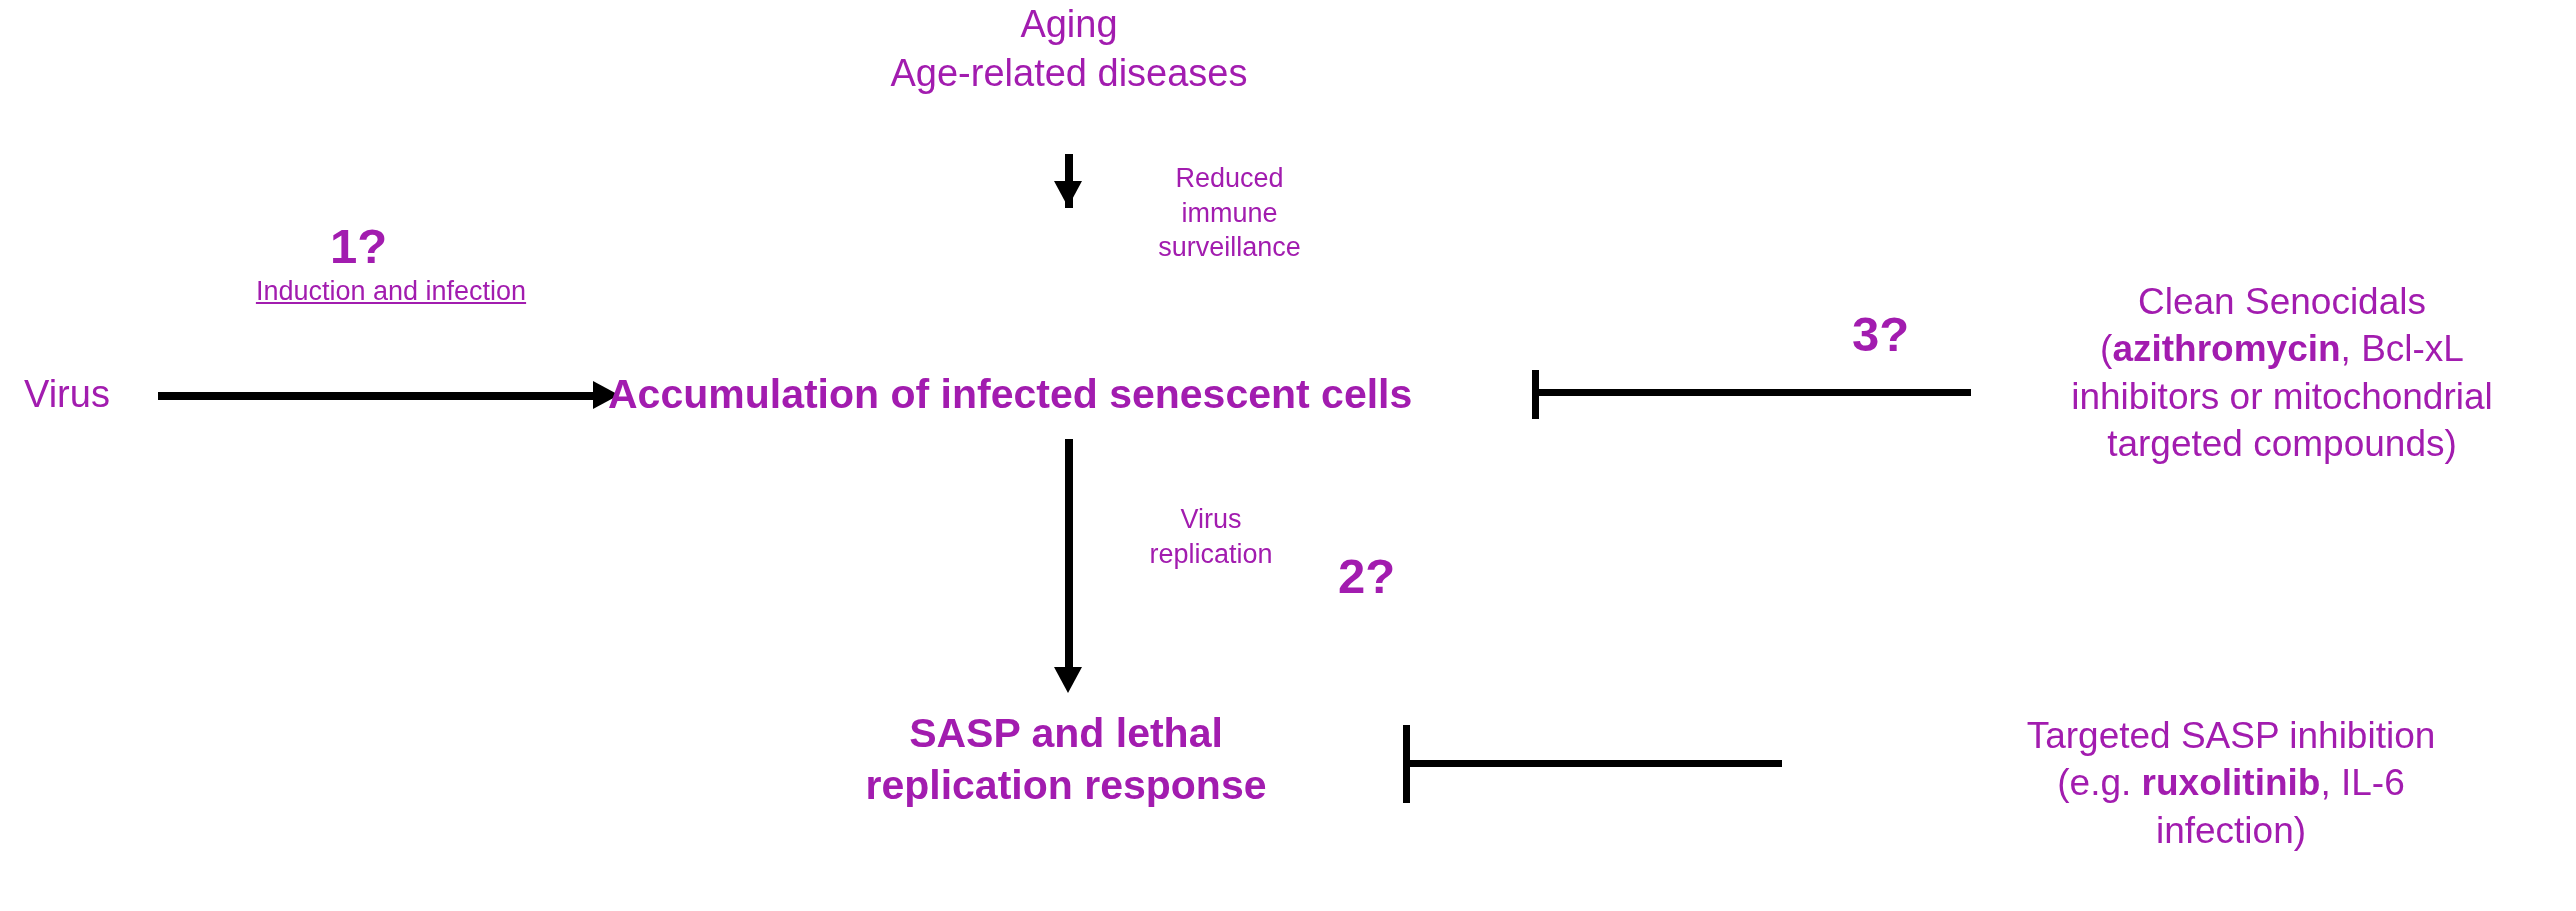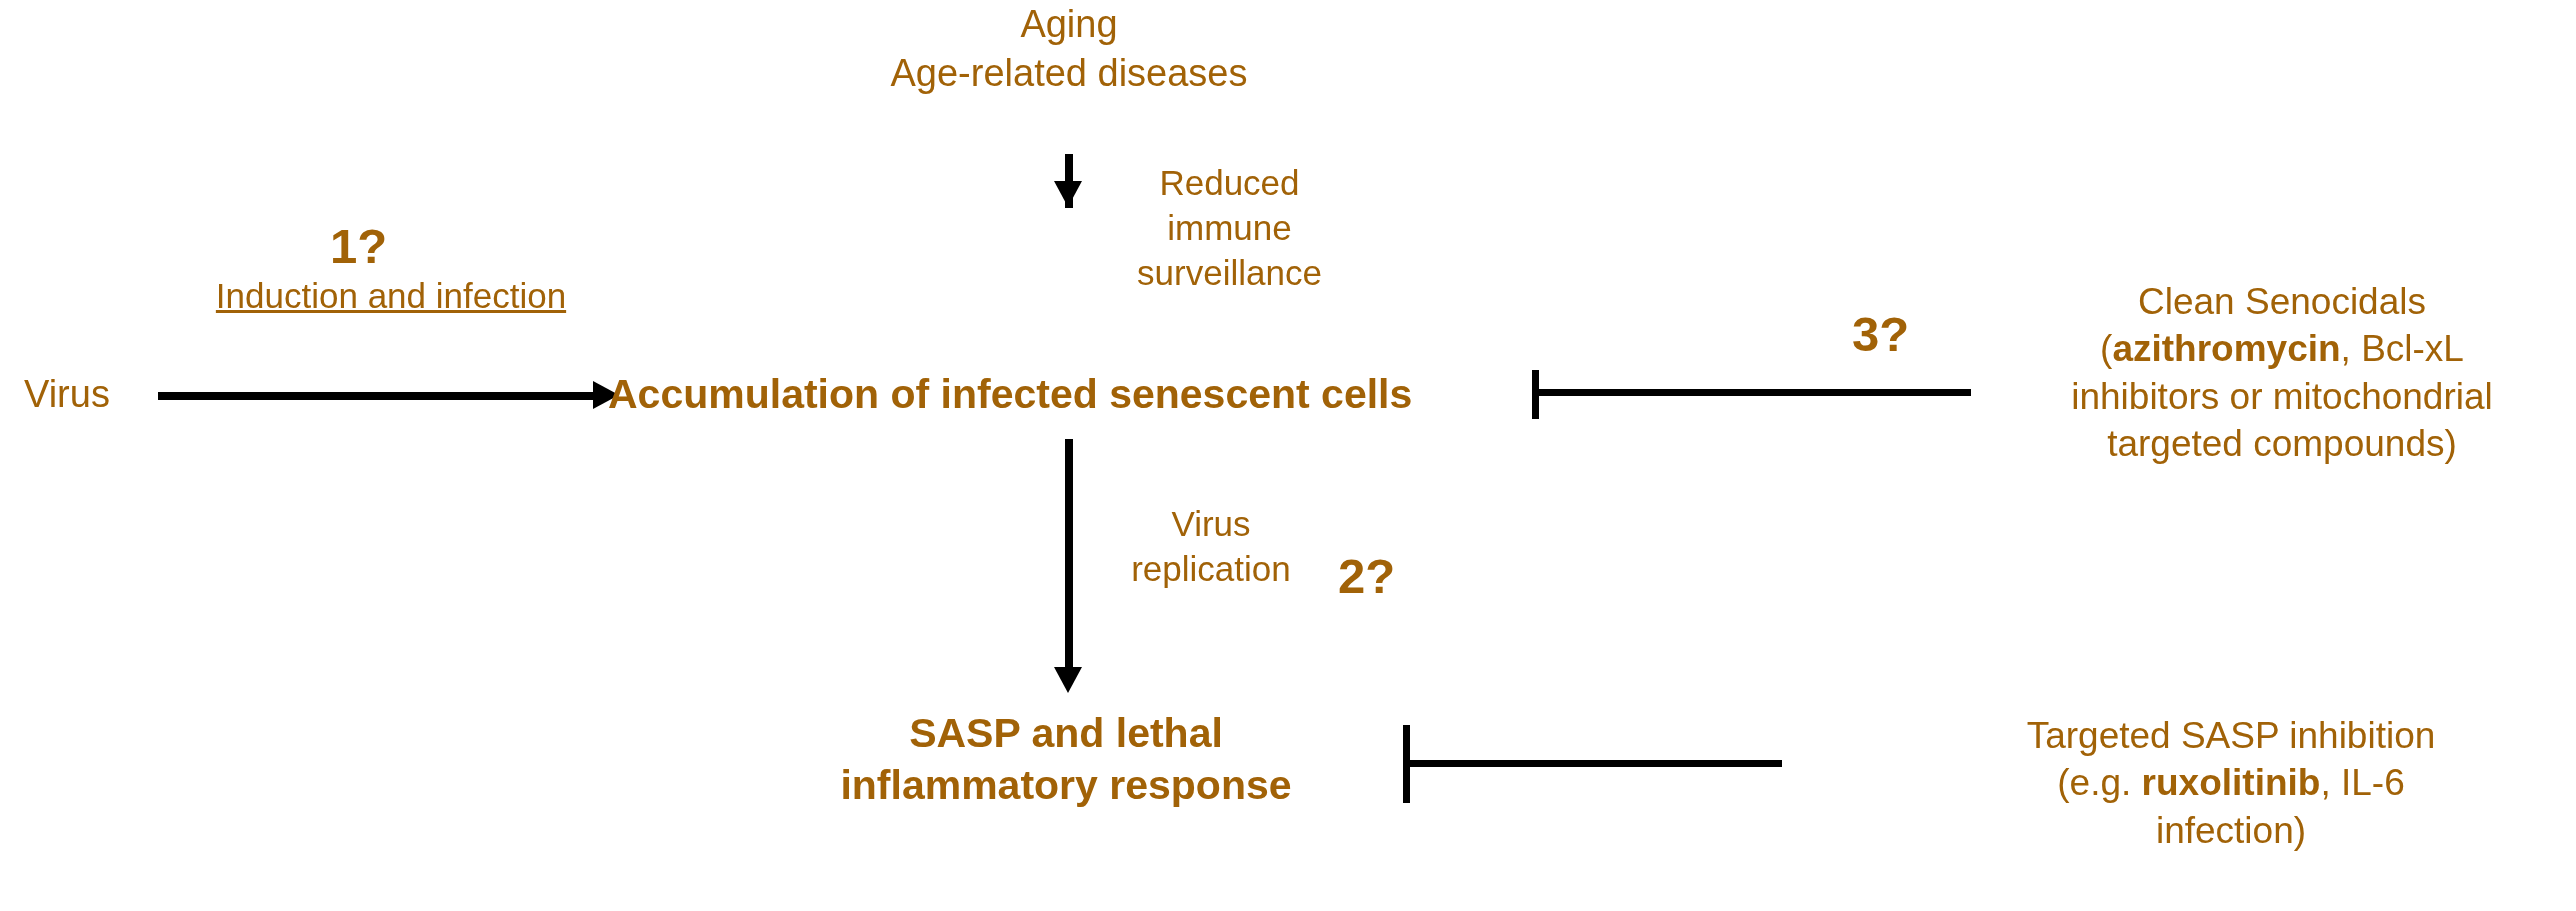--- a/index.html
+++ b/index.html
@@ -15,28 +15,28 @@
     position: relative;
     width: 2576px;
     height: 912px;
     background: #ffffff;
     overflow: hidden;
   }
   .node {
     position: absolute;
     white-space: nowrap;
     line-height: 1.28;
-    color: #a16207;
+    color: #a21caf;
   }
   .center { text-align: center; }
   .bold { font-weight: bold; margin-top: 8px; }
 
   
   .t-node     { font-size: 38px; }           
-  .t-edge     { font-size: 35px; }           
+  .t-edge     { font-size: 27px; }           
   .t-main     { font-size: 41px; font-weight: bold; }  
   .t-marker   { font-size: 49px; font-weight: bold; }  
   .t-side     { font-size: 37px; }           
 
   
   .h-arrow-shaft {
     position: absolute;
     height: 8px;
     background: #000;
   }
@@ -118,21 +118,21 @@
 
   <div class="node t-edge center" style="left:1102px; top:502px; width:218px;">
     <div>Virus</div>
     <div>replication</div>
   </div>
 
   <div class="node t-marker" style="left:1338px; top:545px;">2?</div>
 
   <div class="node t-main center" style="left:747px; top:707px; width:638px;">
     <div>SASP and lethal</div>
-    <div>inflammatory response</div>
+    <div>replication response</div>
   </div>
 
   <div class="inh-bar" style="left:1403px; top:725px; height:78px;"></div>
   <div class="inh-line" style="left:1403px; top:760px; width:379px;"></div>
 
   <div class="node t-side center" style="left:1886px; top:712px; width:690px;">
     <div>Targeted SASP inhibition</div>
     <div><span>(e.g. </span><span class="bold">ruxolitinib</span><span>, IL-6</span></div>
     <div>infection)</div>
   </div>

